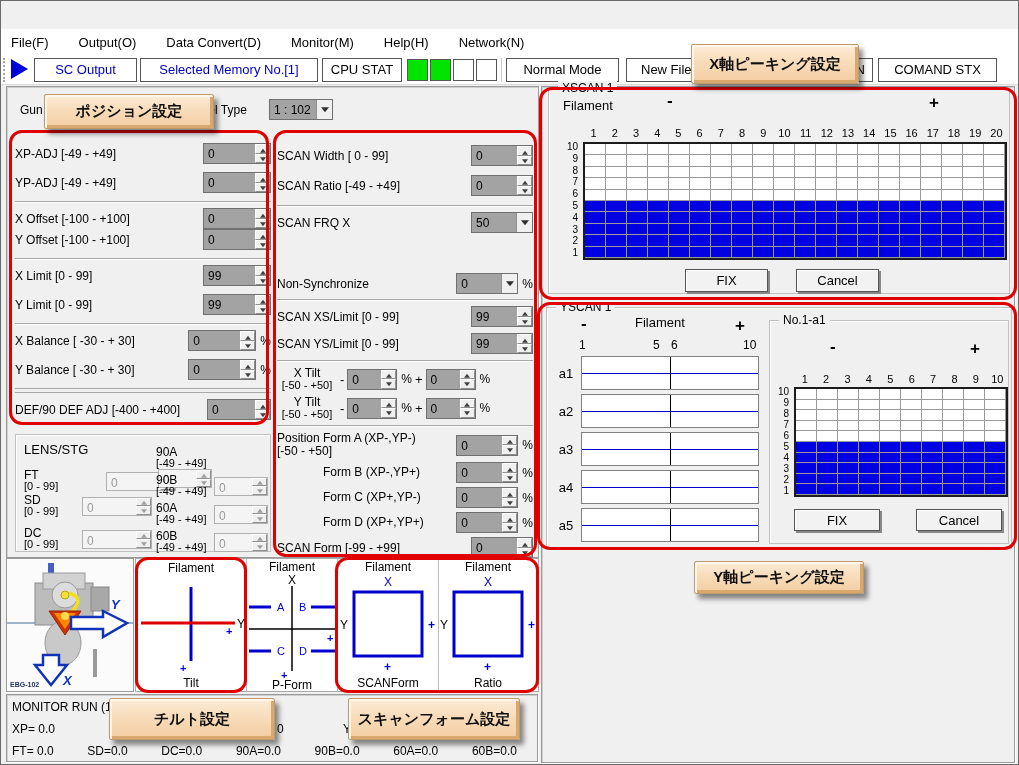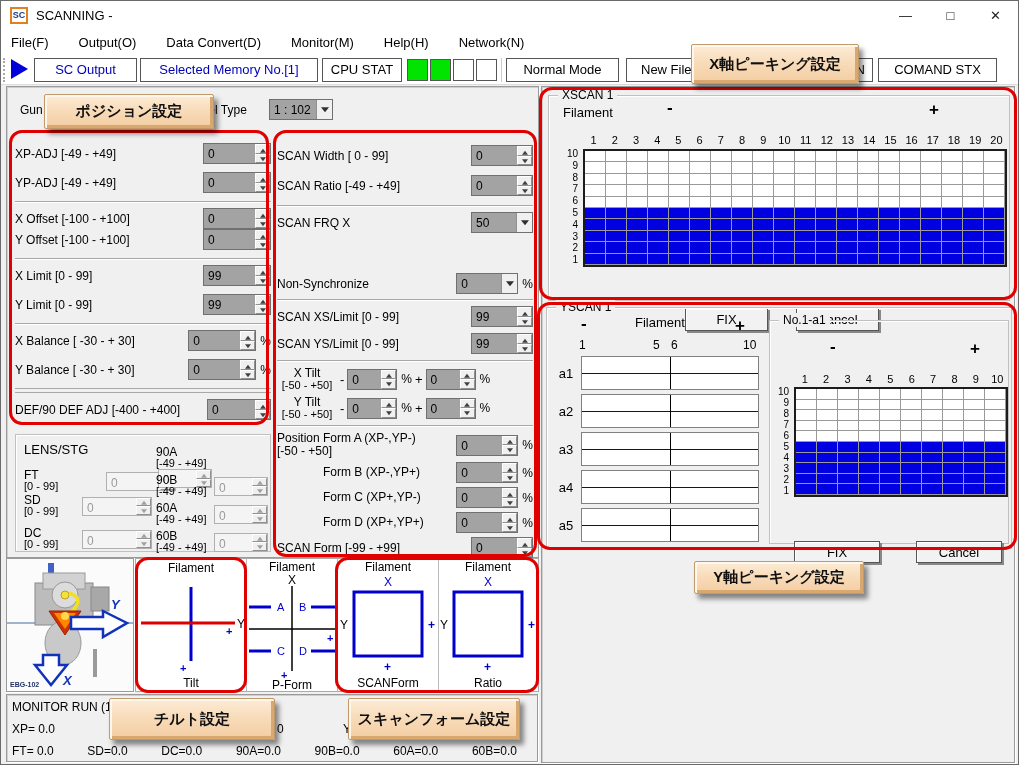--- a/index.html
+++ b/index.html
@@ -64,21 +64,21 @@
 
   
   .grid { position:absolute; display:grid; border:2px solid #1c1c1c; background:#fff; }
   .grid .c { border-right:1px solid #9a9a9a; border-bottom:1px solid #9a9a9a; }
   .grid .c.f { background:#0000e0; }
   .collabels { position:absolute; display:grid; font-size:11px; text-align:center; }
   .rowlabels { position:absolute; display:flex; flex-direction:column; font-size:10px; text-align:right; }
   .rowlabels .rl { flex:1; line-height:1; padding-right:3px; }
   .pm { position:absolute; font-size:17px; font-weight:bold; }
   .fil-label { position:absolute; font-size:13px; }
-  .wbtn3d { position:absolute; height:23px; background:#f2f2f2; border:1px solid #555; box-shadow:inset 1px 1px 0 #fff, 2px 2px 0 #888; font-size:13px; font-family:"Liberation Sans",sans-serif;margin-top:32px; }
+  .wbtn3d { position:absolute; height:23px; background:#f2f2f2; border:1px solid #555; box-shadow:inset 1px 1px 0 #fff, 2px 2px 0 #888; font-size:13px; font-family:"Liberation Sans",sans-serif; }
 
   
   .yrow { display:flex; align-items:center; margin-bottom:4px; }
   .ylbl { width:30px; text-align:center; font-size:13px; }
   .strip { position:relative; width:178px; height:34px; background:#fff; border:1px solid #808080; }
   .strip .h { position:absolute; left:0; right:0; top:50%; height:1px; background:#0000cc; }
   .strip .v { position:absolute; top:0; bottom:0; left:50%; width:1px; background:#000; }
   .ycl { position:absolute; font-size:12px; }
 
   
@@ -95,29 +95,20 @@
 
   
   .mline { position:absolute; font-size:12px; white-space:nowrap; }
   #monitor-values { position:absolute; display:flex; justify-content:space-between; font-size:12px; }
 </style>
 </head>
 <body>
 
 <div class="win">
 
-  <div class="titlebar">
-    <span class="appicon">SC</span>
-    <span class="title">SCANNING -</span>
-    <span class="wbtns">
-      <span class="wbtn">—</span>
-      <span class="wbtn">□</span>
-      <span class="wbtn">✕</span>
-    </span>
-  </div>
 
   <div class="menubar" id="menubar">
       <span class="menu-item">File(F)</span>
       <span class="menu-item">Output(O)</span>
       <span class="menu-item">Data Convert(D)</span>
       <span class="menu-item">Monitor(M)</span>
       <span class="menu-item">Help(H)</span>
       <span class="menu-item">Network(N)</span>
     </div>
 
@@ -475,21 +466,21 @@
               <i class="up"></i>
               <i class="dn"></i>
             </span>
           </span>
         </div>
       </div>
   </div>
 
   <div class="sunken" style="left:540px;top:85px;width:474px;height:677px">
 
-    <div class="groupbox" style="left:6px;top:8px;width:462px;height:206px">
+    <div class="groupbox" style="left:6px;top:1px;width:462px;height:206px">
       <span class="gb-title">XSCAN 1</span>
       <span class="fil-label" style="left:14px;top:9px">Filament</span>
       <span class="pm" style="left:118px;top:2px">-</span>
       <span class="pm" style="left:380px;top:4px">+</span>
       <div id="xscan-cols" class="collabels" style="left: 34px; top: 38px; width: 424px; grid-template-columns: repeat(20, 1fr);">
           <div class="cl">1</div>
           <div class="cl">2</div>
           <div class="cl">3</div>
           <div class="cl">4</div>
           <div class="cl">5</div>

